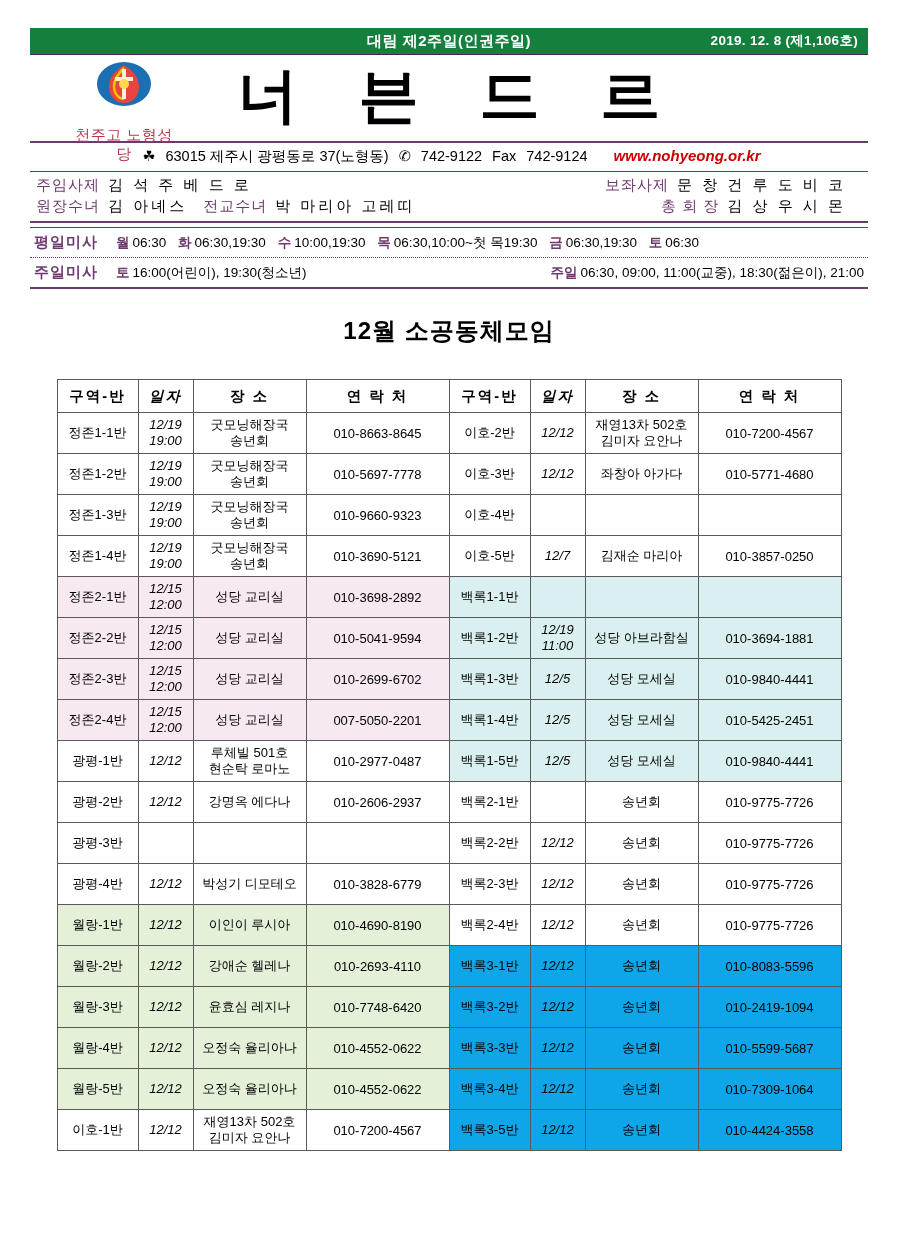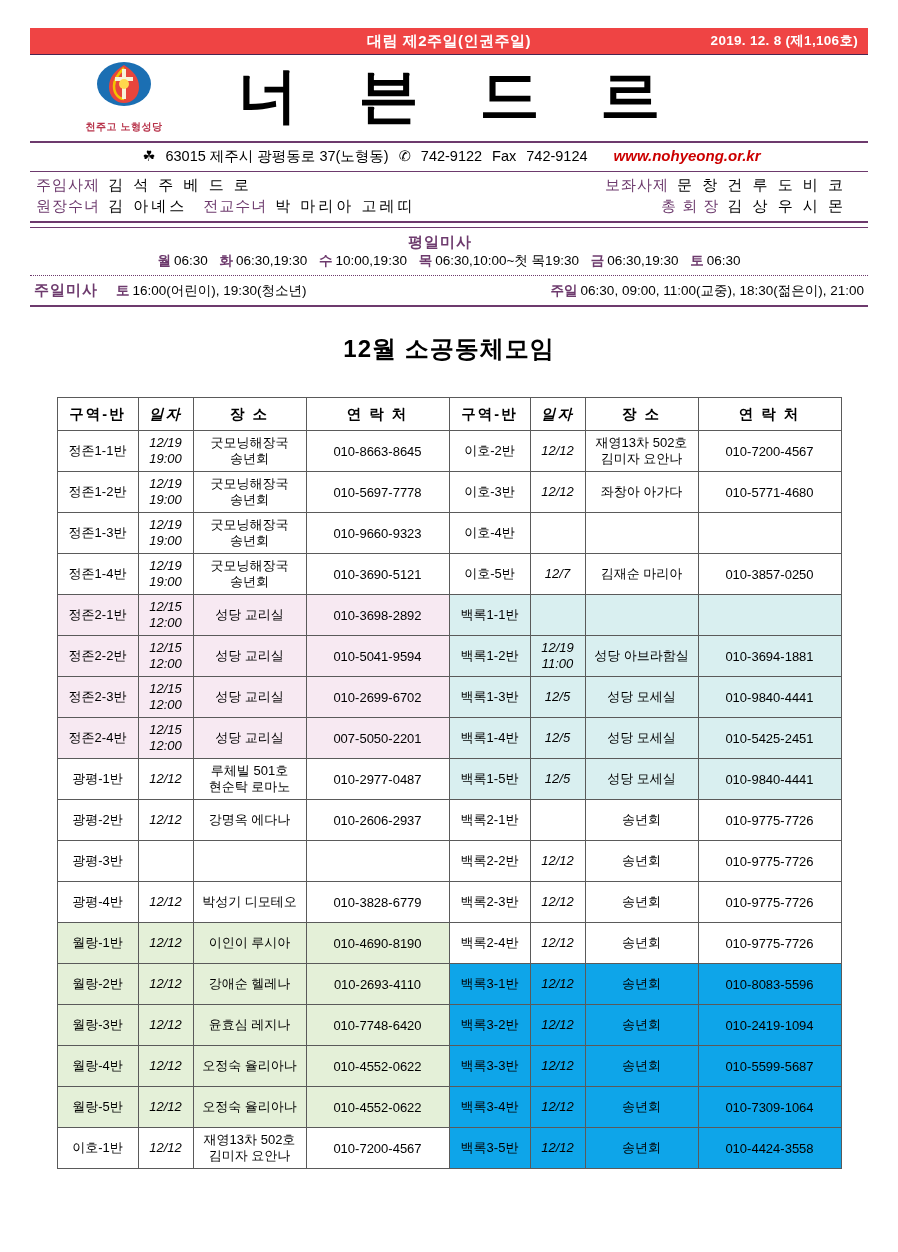--- a/index.html
+++ b/index.html
@@ -18,21 +18,21 @@
     width: 898px;
     height: 1252px;
     box-sizing: border-box;
     padding: 28px 30px 0 30px;
     position: relative;
   }
 
   
   .topbar {
     height: 26px;
-    background: #ef4444;
+    background: #15803d;
     color: #ffffff;
     display: flex;
     align-items: center;
     position: relative;
     border-bottom: 1px solid #4a2550;
   }
   .topbar .center {
     position: absolute;
     left: 0; right: 0;
     text-align: center;
@@ -61,24 +61,24 @@
     width: 104px;
     text-align: center;
   }
   .logo-mark {
     width: 58px;
     height: 50px;
     margin: 0 auto;
     position: relative;
   }
   .logo-caption {
-    font-size: 10px;
+    font-size: 15px;
     color: #b8344b;
-    font-weight: bold;
-    margin-top: 11px;
+    font-weight: normal;
+    margin-top: 17px;
     letter-spacing: 0.5px;
   }
   .title {
     text-align: center;
     font-size: 60px;
     font-weight: bold;
     letter-spacing: 20px;
     padding-top: 10px;
     padding-left: 20px;
     font-family: "DejaVu Sans", sans-serif;
@@ -129,21 +129,21 @@
   .mass {
     margin-top: 4px;
   }
   .mass-row {
     display: flex;
     align-items: center;
     padding: 5px 4px;
     font-size: 13.5px;
     border-bottom: 1px dotted #6d3a6d;
   }
-  .mass-row:first-child { border-top: 1px solid #6d3a6d; flex-direction: column; }
+  .mass-row:first-child { border-top: 1px solid #6d3a6d; }
   .mass-row:last-child { border-bottom: 2px solid #6d3a6d; }
   .mass-label {
     color: #6d3a6d;
     font-weight: bold;
     font-size: 15px;
     letter-spacing: 1px;
     width: 82px;
     flex: none;
   }
   .mass-body { flex: 1; }

